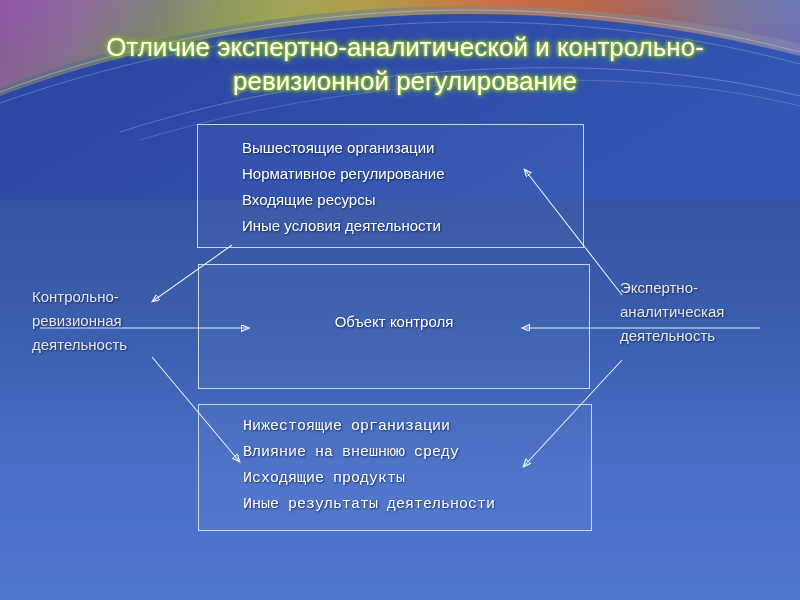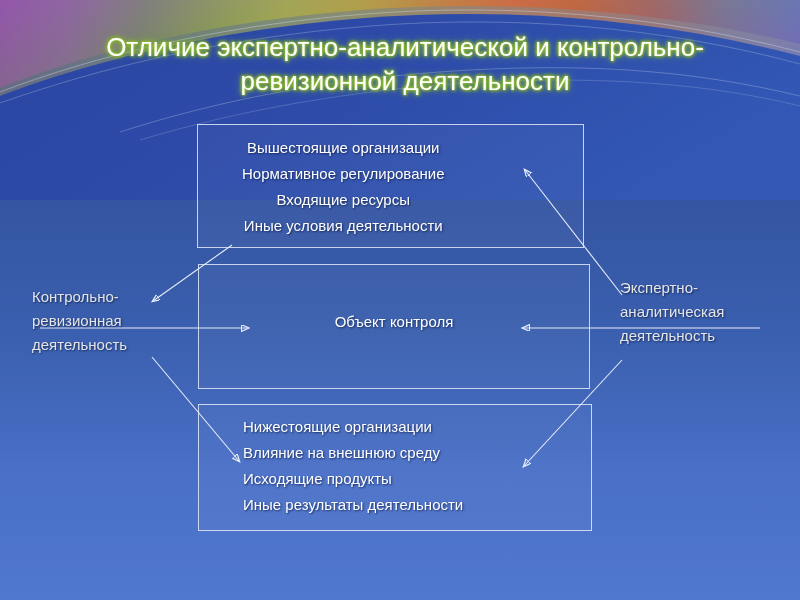--- a/index.html
+++ b/index.html
@@ -90,26 +90,26 @@
     box-sizing: border-box;
   }
   .dbox .lines {
     position: absolute;
     color: #ffffff;
     font-size: 15px;
     line-height: 26px;
     white-space: pre-line;
     text-shadow: 1px 1px 2px rgba(10,25,70,0.75);
   }
-  #box-top  { left:197px; top:124px;  width:387px; height:124px;text-align:center; }
+  #box-top  { left:197px; top:124px;  width:387px; height:124px; }
   #box-mid  { left:198px; top:264px;  width:392px; height:125px; }
   #box-bot  { left:198px; top:404px;  width:394px; height:127px; }
 
   #box-top .lines { left: 44px; top: 10px; }
-  #box-bot .lines { left: 44px; top: 9px;  }
+  #box-bot .lines { left: 44px; top: 9px; font-family: Liberation Mono, monospace;  }
 
   .mid-label {
     position:absolute;
     left:0; right:0;
     top: 48px;
     text-align:center;
     color:#ffffff;
     font-size:15px;
     text-shadow: 1px 1px 2px rgba(10,25,70,0.75);
   }
@@ -152,21 +152,21 @@
       </linearGradient>
     </defs>
     <path d="M0,200 L0,88 C90,52 210,22 360,10 C500,0 650,8 800,44 L800,200 Z" fill="url(#wgrad2)"></path>
     <path d="M0,200 L0,96 C95,60 215,30 365,18 C505,7 655,18 800,56 L800,200 Z" fill="url(#wgrad)"></path>
     <path d="M0,92 C95,56 215,26 365,14 C505,3 655,14 800,52" stroke="#c9d6e6" stroke-opacity="0.45" stroke-width="1" fill="none"></path>
     <path d="M0,103 C100,68 220,38 370,26 C510,15 660,26 800,64" stroke="#c9d6e6" stroke-opacity="0.30" stroke-width="1" fill="none"></path>
     <path d="M120,132 C220,100 330,78 470,70 C600,63 700,72 800,96" stroke="#dbe6f2" stroke-opacity="0.28" stroke-width="1" fill="none"></path>
     <path d="M140,140 C240,110 350,90 480,82 C610,76 710,84 800,106" stroke="#dbe6f2" stroke-opacity="0.20" stroke-width="1" fill="none"></path>
   </svg>
 
-  <div class="title">Отличие экспертно-аналитической и контрольно-ревизионной деятельности</div>
+  <div class="title">Отличие экспертно-аналитической и контрольно-ревизионной регулирование</div>
 
   <svg class="connectors" viewBox="0 0 800 600">
     <defs>
       <marker id="ah" markerWidth="8" markerHeight="8" refX="6" refY="3" orient="auto" markerUnits="strokeWidth">
         <path d="M0,0 L7,3 L0,6 z" fill="#e8eefb"></path>
       </marker>
     </defs>
 
     <line x1="232" y1="245" x2="153" y2="301" marker-end="url(#ah)"></line>
     <line x1="40" y1="328" x2="248" y2="328" marker-end="url(#ah)"></line>

